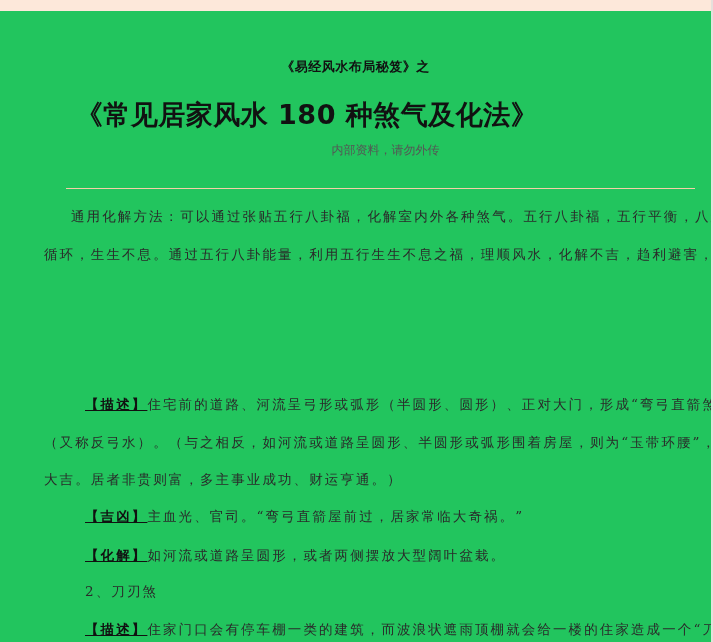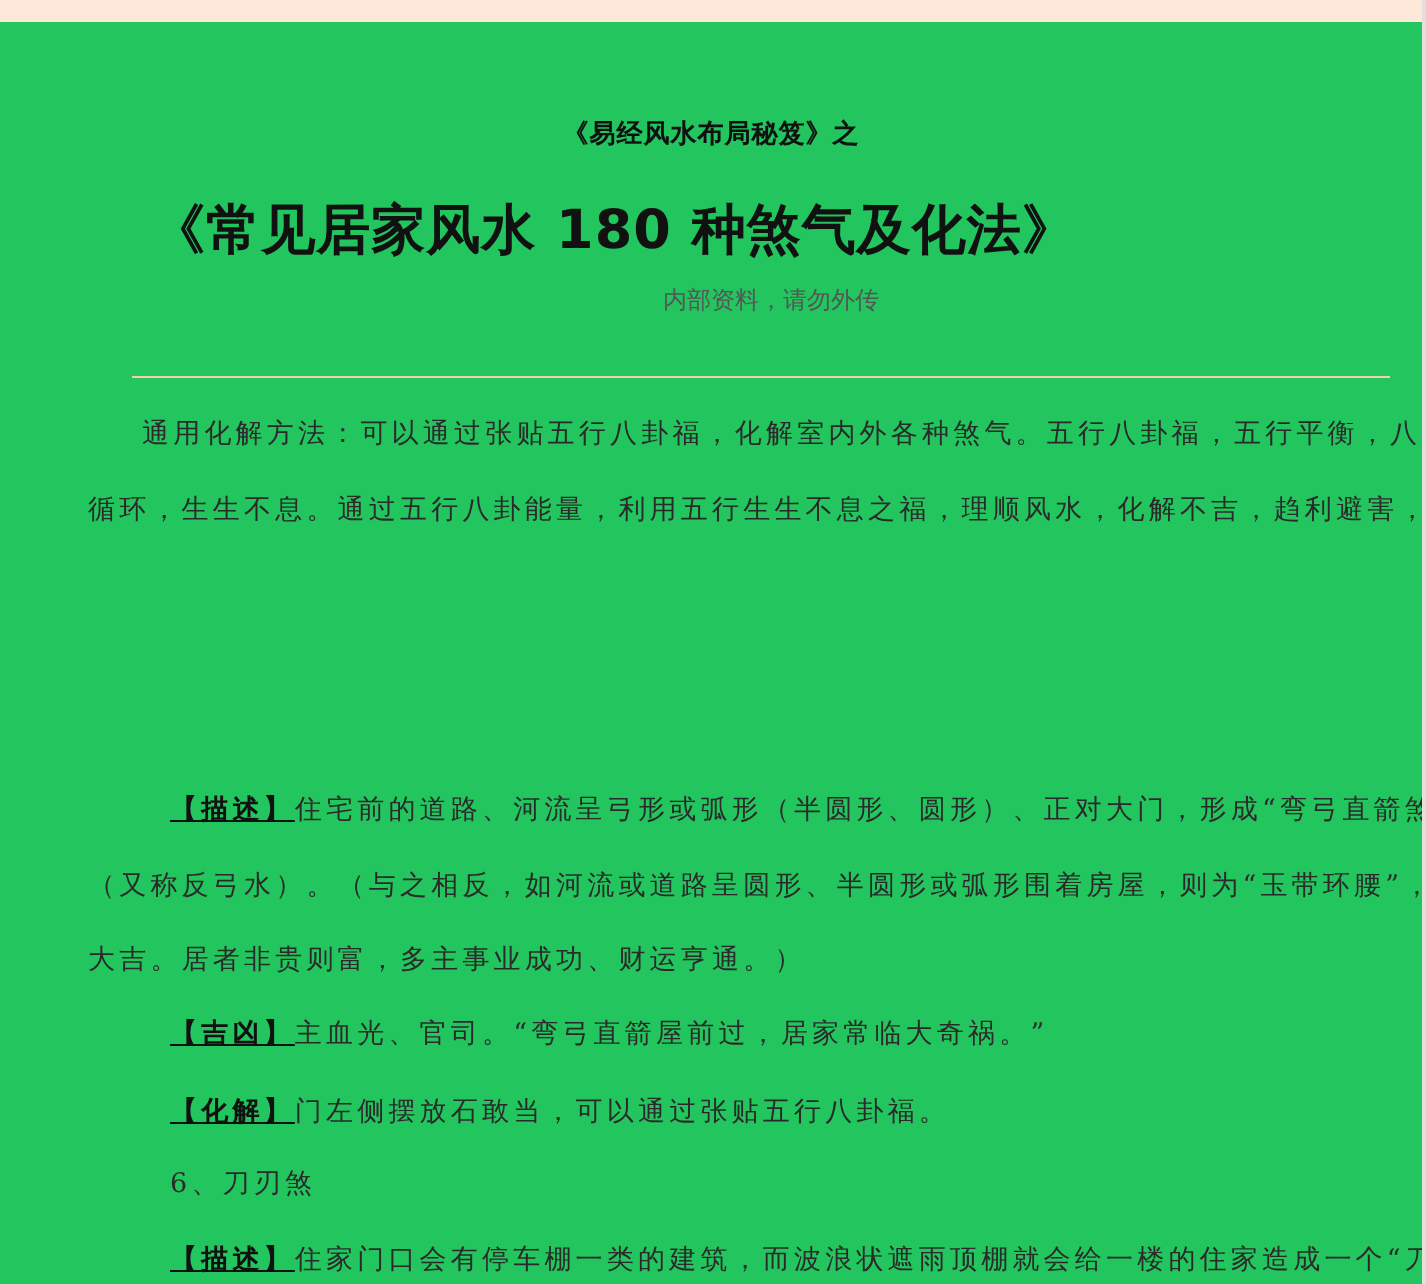--- a/index.html
+++ b/index.html
@@ -111,24 +111,24 @@
     <span class="justify" style="flex:1;">住宅前的道路、河流呈弓形或弧形（半圆形、圆形）、正对大门，形成“弯弓直箭煞”</span>
   </div>
   <div class="line justify" style="top:423px; left:44px; width:628px;">（又称反弓水）。（与之相反，如河流或道路呈圆形、半圆形或弧形围着房屋，则为“玉带环腰”，</div>
   <div class="line" style="top:460px; left:44px;">大吉。居者非贵则富，多主事业成功、财运亨通。）</div>
 
   <div class="line" style="top:497px; left:85px;text-align:center;">
     <span class="bold">【吉凶】</span><span>主血光、官司。“弯弓直箭屋前过，居家常临大奇祸。”</span>
   </div>
 
   <div class="line" style="top:536px; left:85px;">
-    <span class="bold">【化解】</span><span>门左侧摆放石敢当，可以通过张贴五行八卦福。</span>
+    <span class="bold">【化解】</span><span>如河流或道路呈圆形，或者两侧摆放大型阔叶盆栽。</span>
   </div>
 
-  <div class="line" style="top:572px; left:85px;">6、刀刃煞</div>
+  <div class="line" style="top:572px; left:85px;">2、刀刃煞</div>
 
   <div class="line" style="top:610px; left:85px; width:587px; display:flex;">
     <span class="bold">【描述】</span>
     <span class="justify" style="flex:1;">住家门口会有停车棚一类的建筑，而波浪状遮雨顶棚就会给一楼的住家造成一个“刀</span>
   </div>
 
 </div>
 
 <div class="edge"></div>
 

